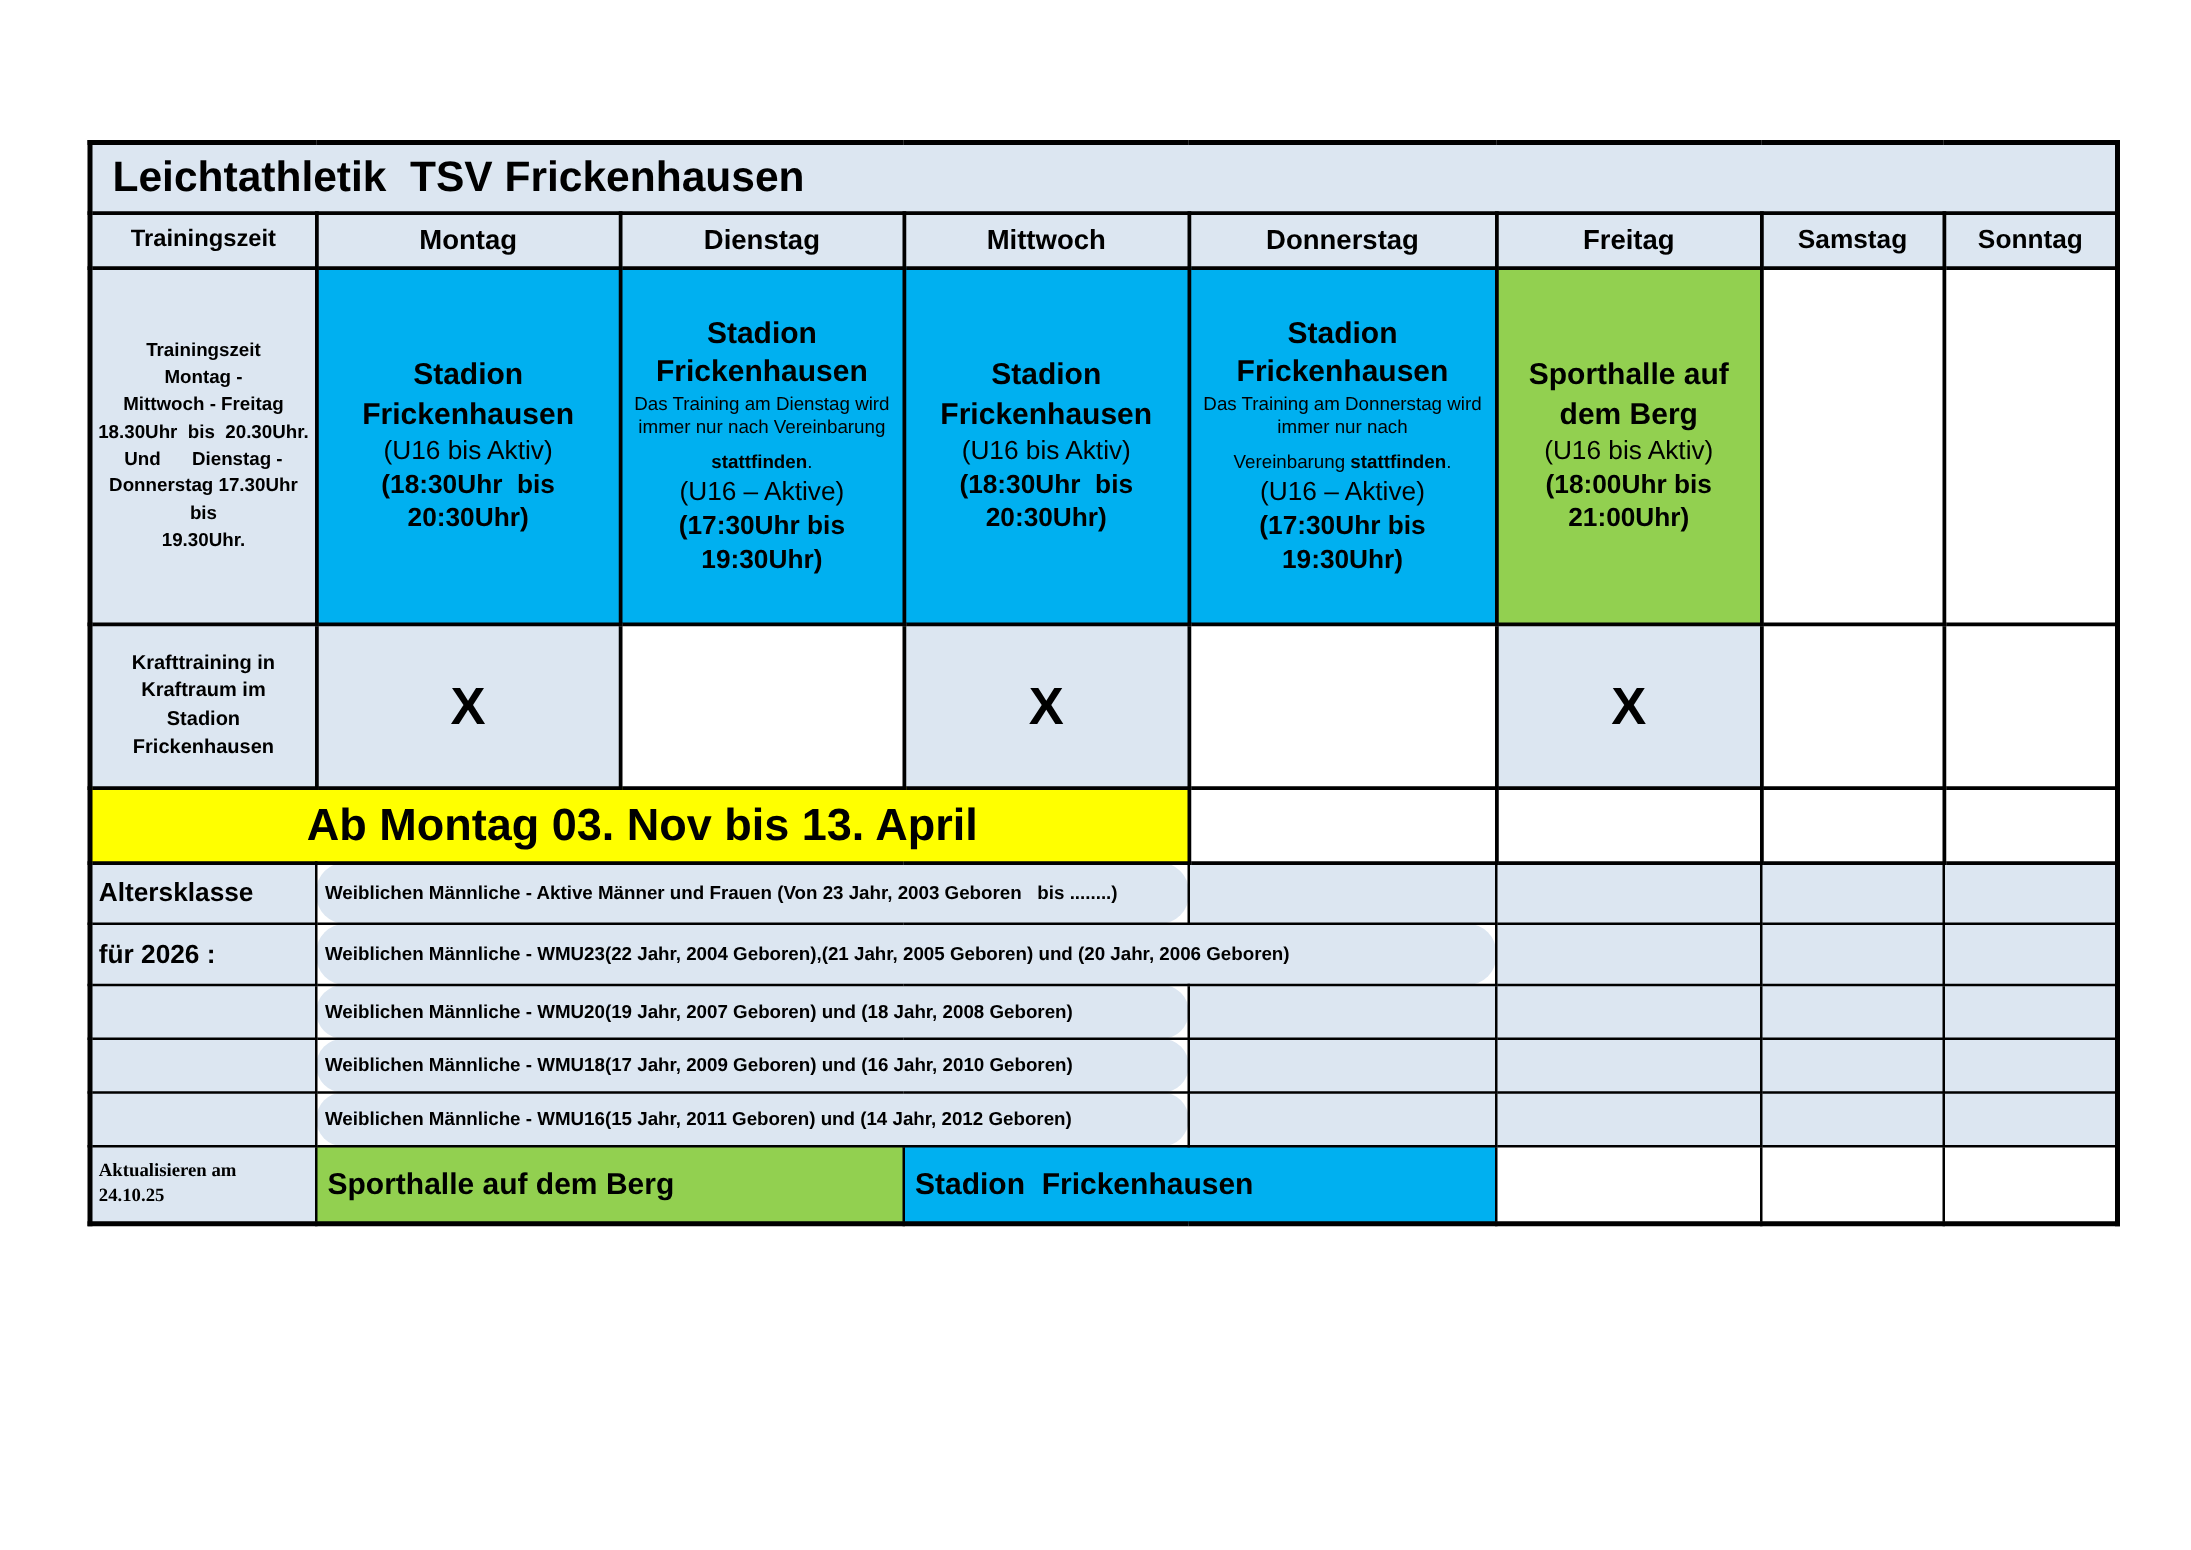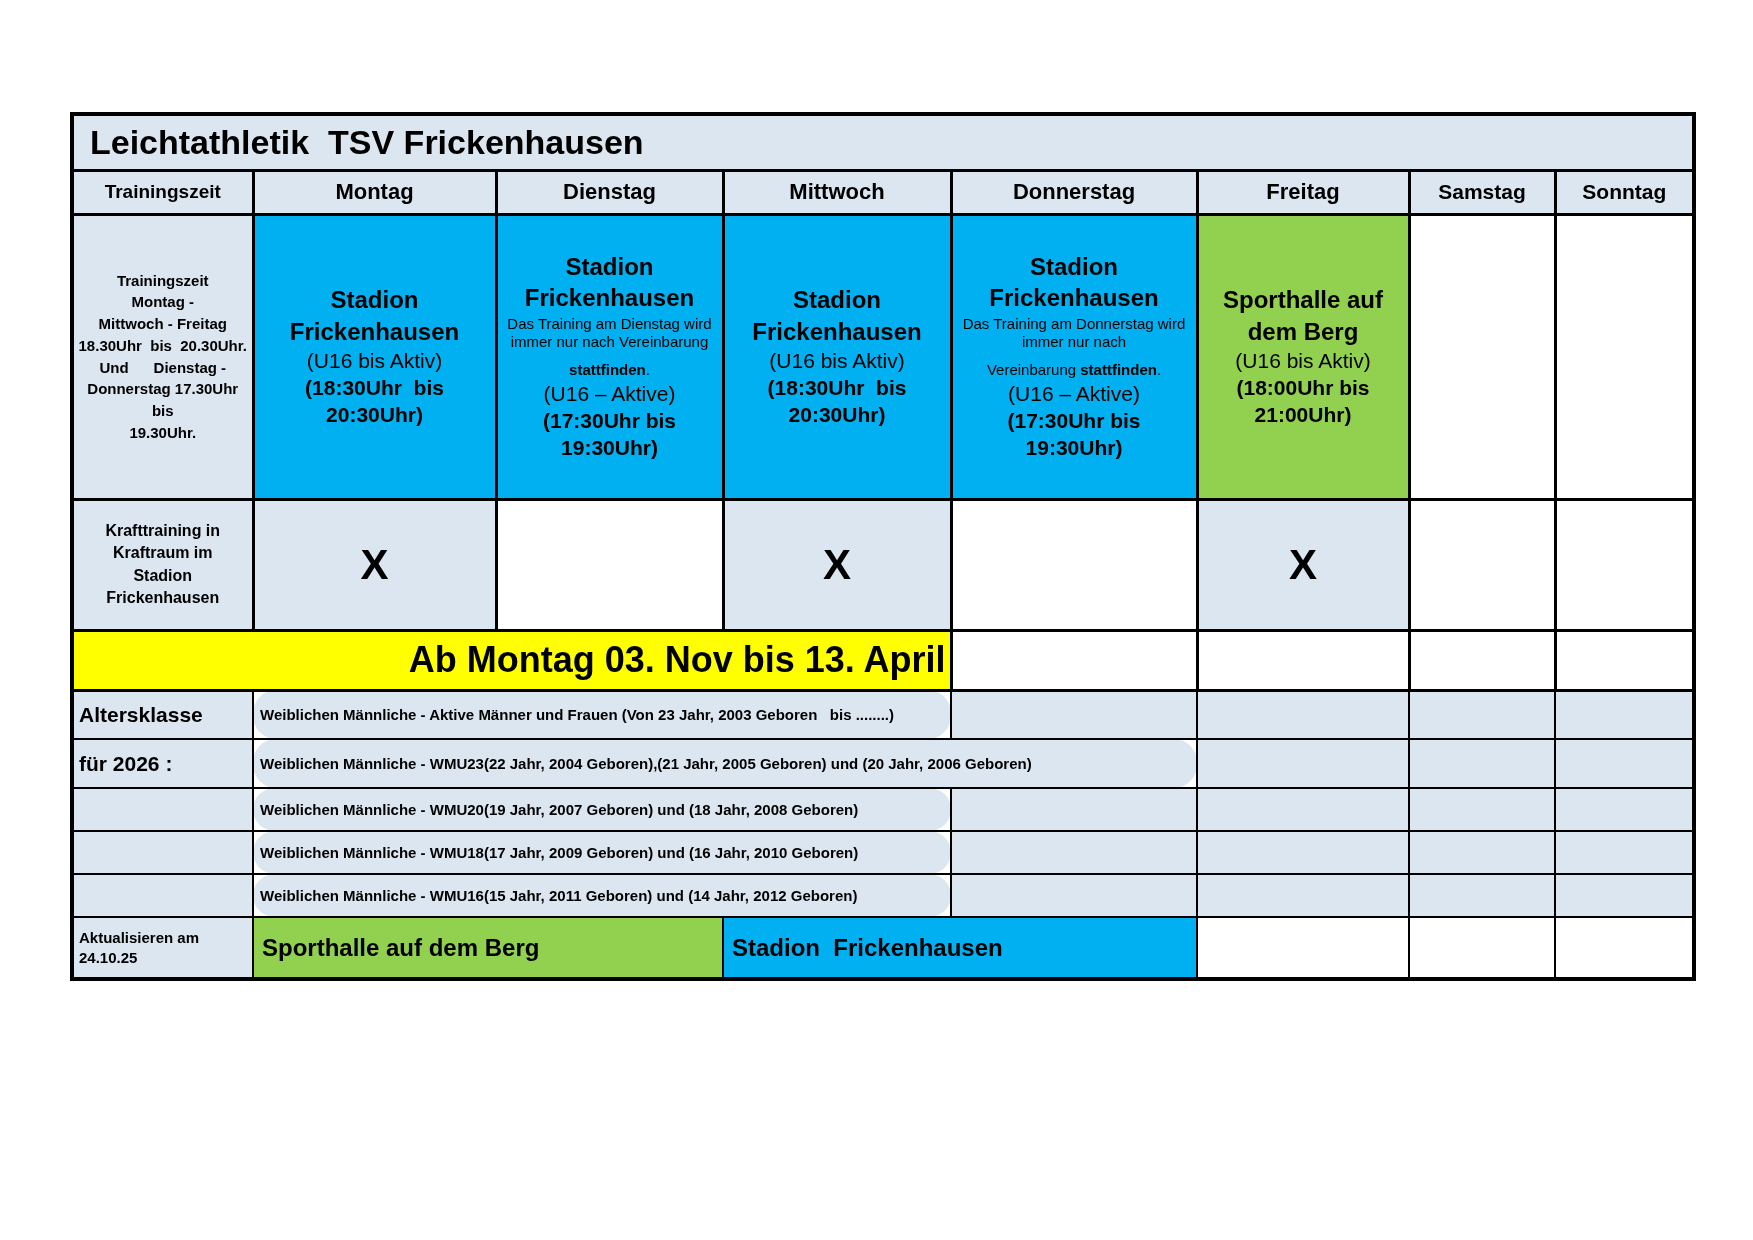--- a/index.html
+++ b/index.html
@@ -52,29 +52,29 @@
   .tim{ font-size:21px;font-weight:bold;line-height:1.3; }
   .note{ font-size:15px;font-weight:normal;line-height:1.25;margin-top:1px; }
   .note2{ font-size:15px;font-weight:normal;line-height:1.25;margin-top:9px; }
   .nb{ font-weight:bold; }
 
   
   .kraft-label{ font-size:16px;font-weight:bold;line-height:1.4; }
   .xmark{ font-size:42px;font-weight:bold; }
 
   
-  .banner{ text-align:right;padding-left:8px; }
+  .banner{ text-align:center;padding-left:8px; }
   .banner-text{ font-size:36px;font-weight:bold; }
 
   
   .alters-label{ text-align:left;padding-left:5px;font-size:21px;font-weight:bold; }
   .alters-text{ text-align:left;padding-left:6px;font-size:15px;font-weight:bold;border-radius:23px; }
 
   
-  .foot-label{ text-align:left;padding-left:5px;font-size:15px;font-weight:bold;line-height:1.3; }
+  .foot-label{ text-align:left;padding-left:5px;font-size:15px;font-weight:bold;line-height:1.3;font-family:Liberation Serif, serif; }
   .foot-loc{ text-align:left;padding-left:8px;font-size:24px;font-weight:bold; }
 </style>
 </head>
 <body>
 
 <div class="page">
   <table class="sched">
     <colgroup>
       <col style="width:181px">
         <col style="width:243px">

